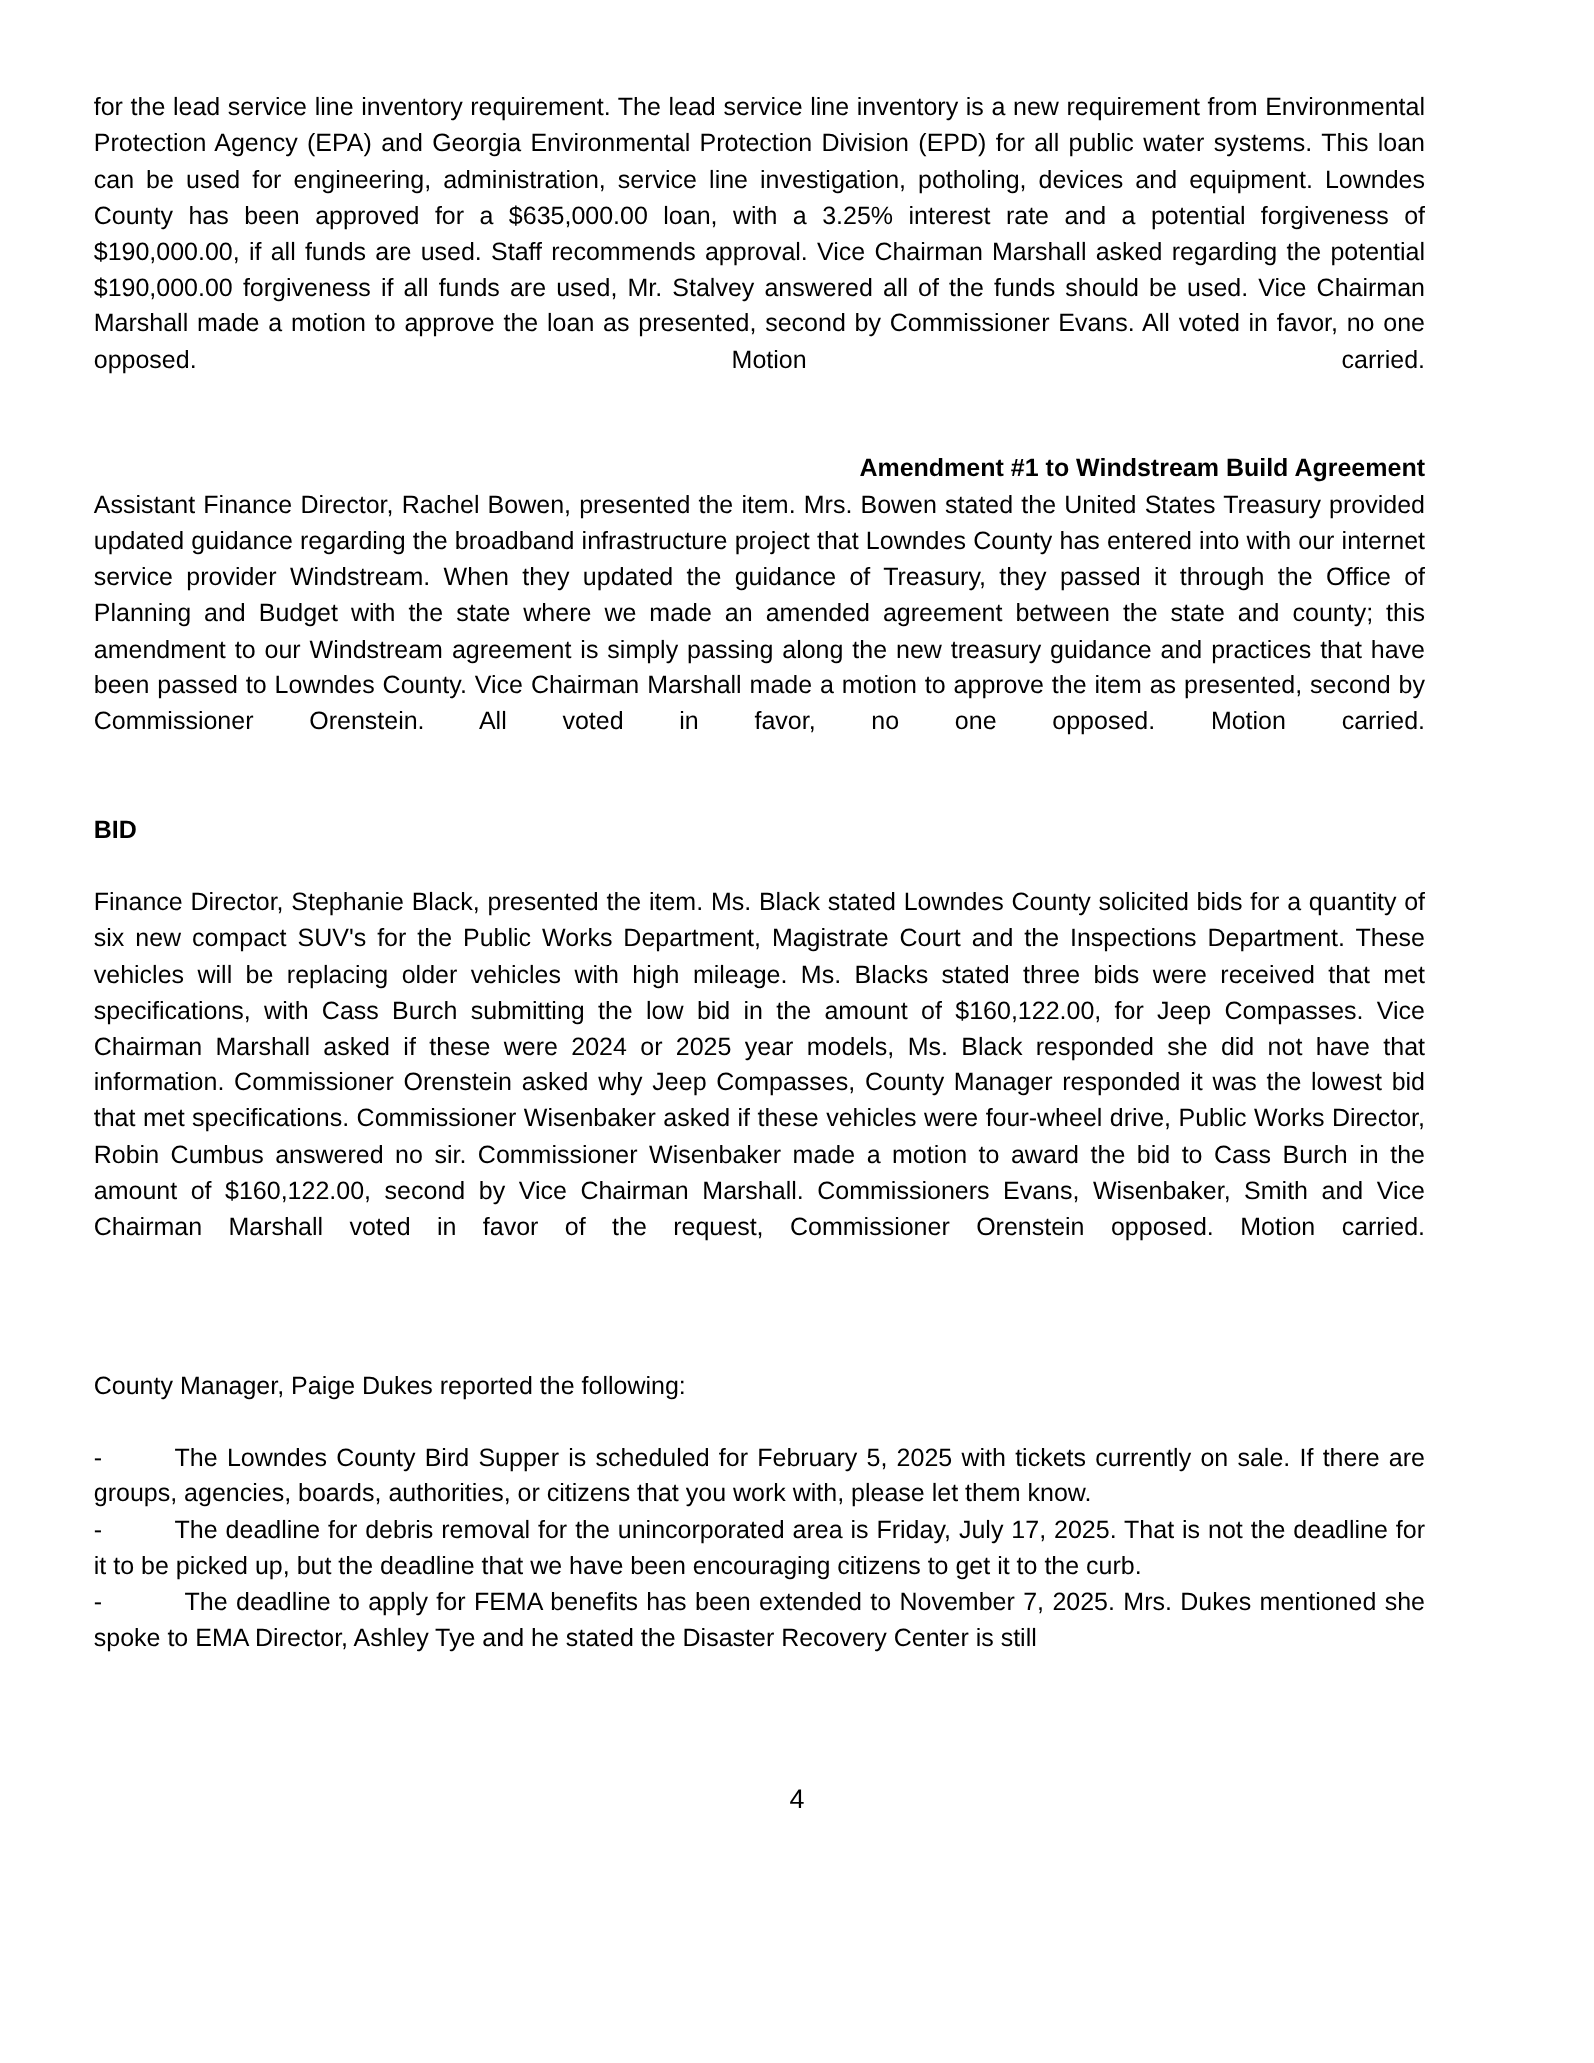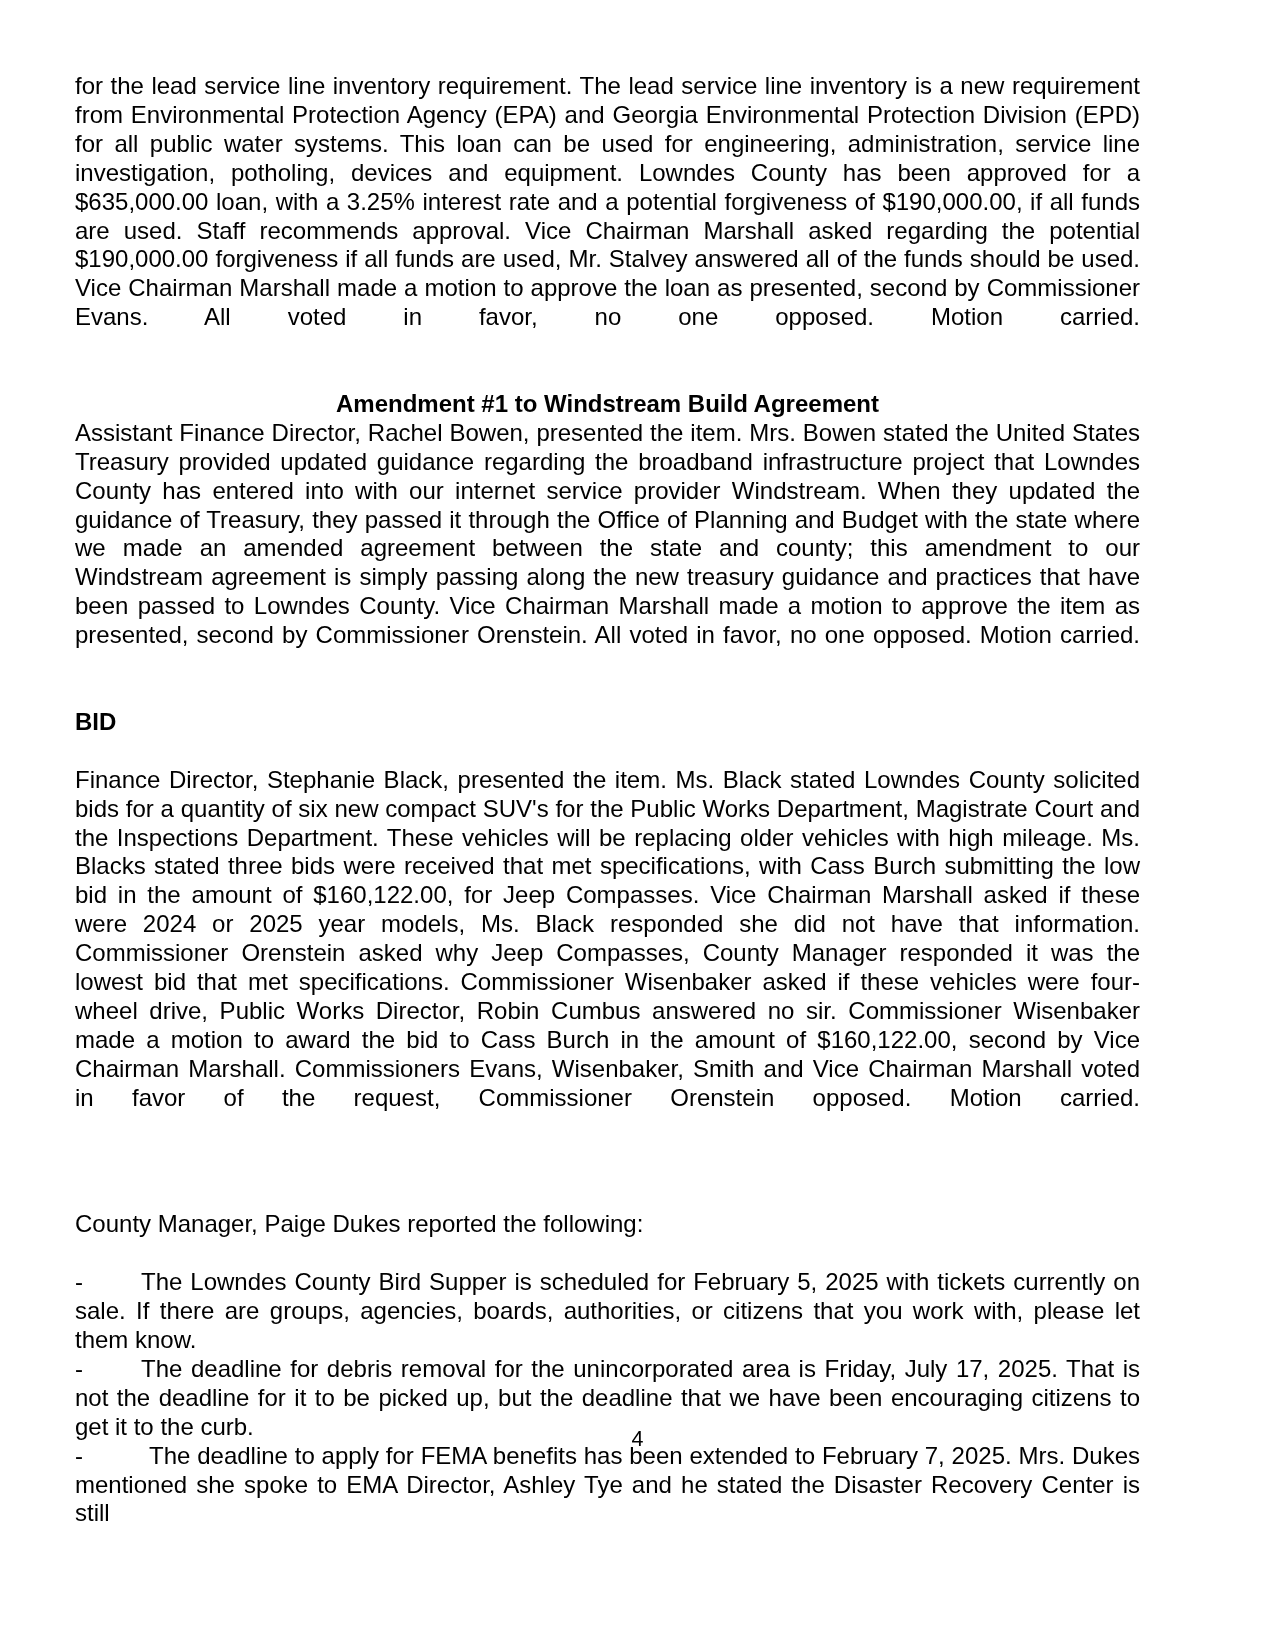--- a/index.html
+++ b/index.html
@@ -16,40 +16,40 @@
     position: relative;
     width: 1275px;
     height: 1650px;
     background: #ffffff;
     box-sizing: border-box;
     padding: 72px 115px 0 75px;
     overflow: hidden;
   }
   .doc-body {
     width: 1065px;
-    font-size: 24px;
+    font-size: 20px;
     line-height: 28.9px;
     text-align: justify;
     text-justify: inter-word;
     -webkit-hyphens: none;
     hyphens: none;
   }
   p {
     margin: 0;
   }
   .para {
     text-align: justify;
   }
   .para-last-left {
     text-align: justify;
     margin-top: 40px;
   }
   .heading {
     font-weight: bold;
-    text-align: center;
+    text-align: right;
     margin: 0;
   }
   .section-label {
     font-weight: bold;
     text-align: left;
     margin: 0;
   }
   .spacer-full {
     height: 28.9px;
   }
@@ -111,18 +111,18 @@
 
 
     <p class="para-last-left">County Manager, Paige Dukes reported the following:</p>
 
     <div class="spacer-full"></div>
 
     <p class="bullet-item"><span class="bullet-dash">-</span><span class="bullet-gap"></span><span>The Lowndes County Bird Supper is scheduled for February 5, 2025 with tickets currently on sale. If there are groups, agencies, boards, authorities, or citizens that you work with, please let them know.</span></p>
 
     <p class="bullet-item"><span class="bullet-dash">-</span><span class="bullet-gap"></span><span>The deadline for debris removal for the unincorporated area is Friday, July 17, 2025. That is not the deadline for it to be picked up, but the deadline that we have been encouraging citizens to get it to the curb.</span></p>
 
-    <p class="bullet-item"><span class="bullet-dash">-</span><span class="bullet-gap-wide"></span><span>The deadline to apply for FEMA benefits has been extended to February 7, 2025. Mrs. Dukes mentioned she spoke to EMA Director, Ashley Tye and he stated the Disaster Recovery Center is still</span></p>
+    <p class="bullet-item"><span class="bullet-dash">-</span><span class="bullet-gap-wide"></span><span>The deadline to apply for FEMA benefits has been extended to November 7, 2025. Mrs. Dukes mentioned she spoke to EMA Director, Ashley Tye and he stated the Disaster Recovery Center is still</span></p>
 
   </div>
 
   <div class="page-number">4</div>
 </div>
 
 </body></html>

